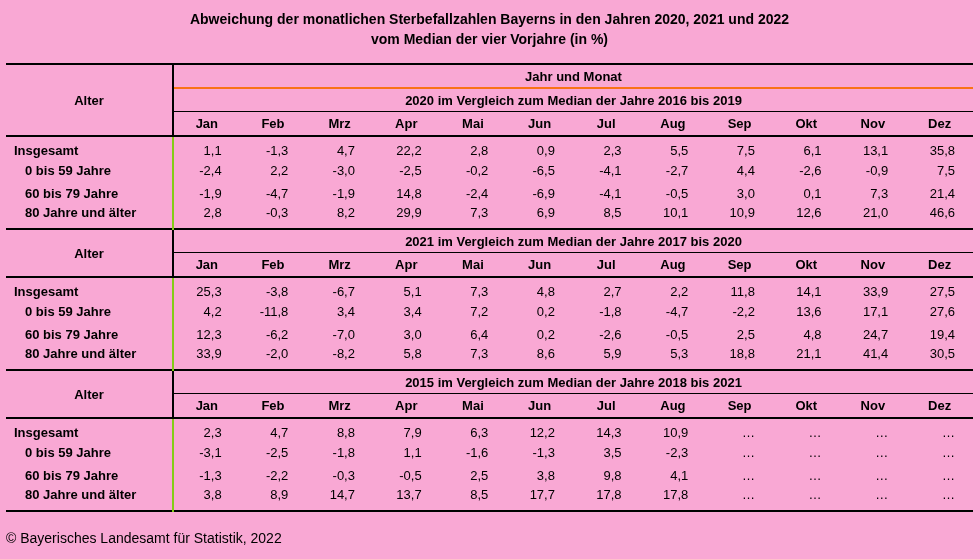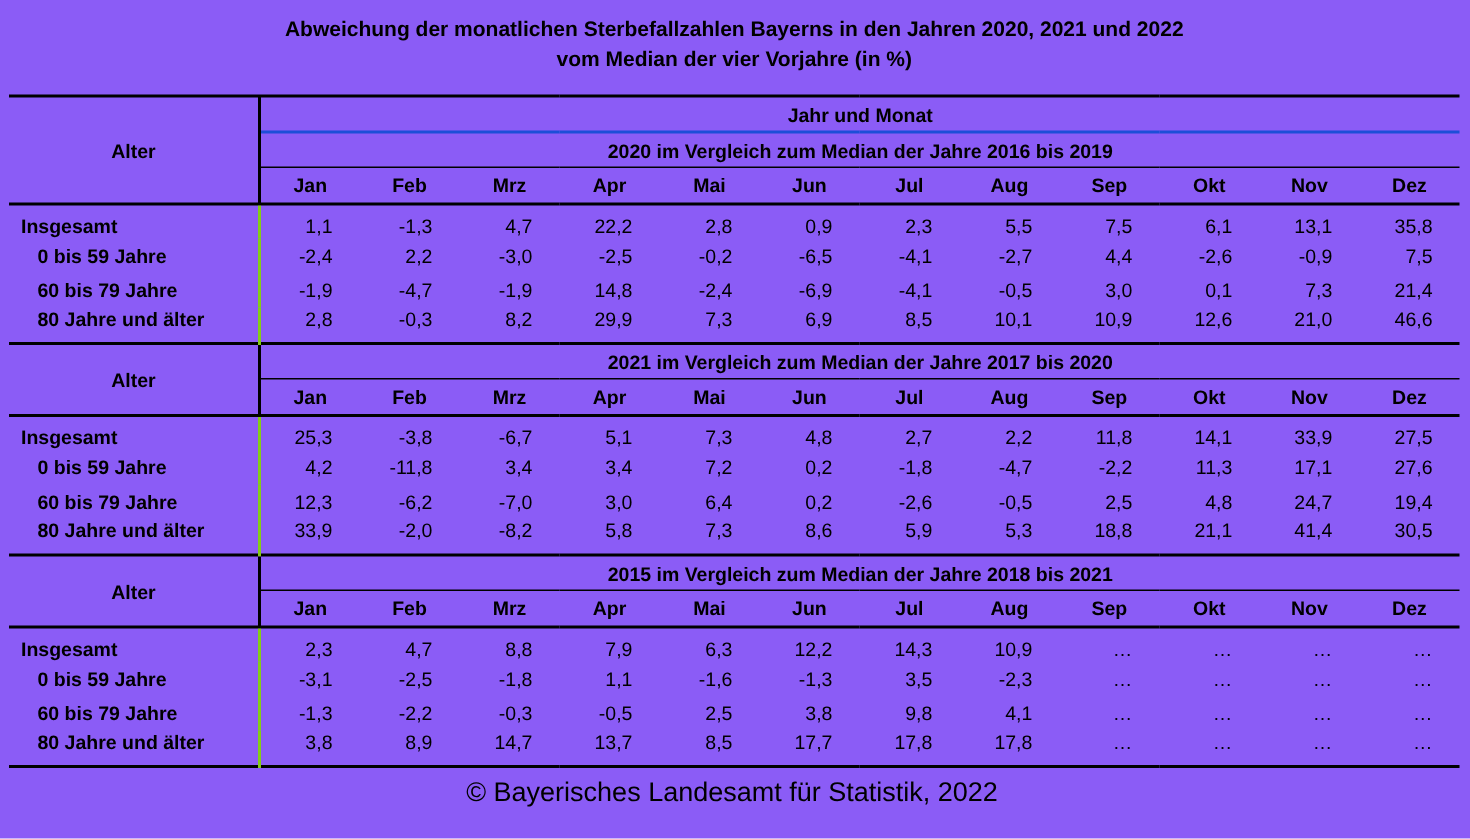--- a/index.html
+++ b/index.html
@@ -1,20 +1,20 @@
 <!DOCTYPE html>
 <html><head>
 <meta charset="utf-8">
 <style>
   html, body { margin: 0; padding: 0; background: #ffffff; }
   .page {
     width: 980px;
     height: 559px;
     box-sizing: border-box;
-    background: #8b5cf6;
+    background: #f9a8d4;
     color: #000000;
     font-family: "Liberation Sans", sans-serif;
     padding: 9px 7px 0 6px;
     overflow: hidden;
   }
   .title {
     text-align: center;
     font-weight: bold;
     font-size: 14px;
     line-height: 20px;
@@ -37,21 +37,21 @@
     font-weight: bold;
     text-align: center;
     vertical-align: middle;
     border-right: 2px solid #000;
     border-bottom: 2px solid #000;
   }
   th.ym {
     font-weight: bold;
     text-align: center;
     height: 22px;
-    border-bottom: 2px solid #1d4ed8;
+    border-bottom: 2px solid #f97316;
     vertical-align: middle;
   }
   th.subtitle {
     font-weight: bold;
     text-align: center;
     height: 22px;
     border-bottom: 1px solid #000;
     vertical-align: middle;
   }
   th.month {
@@ -71,23 +71,24 @@
   td.rowlabel.indent { padding-left: 19px; margin-top: 14px; }
   td.val {
     text-align: right;
     padding-right: 18px;
     white-space: nowrap;
   }
   tbody tr { height: 23px; }
   tbody tr.first-row td { padding-top: 4px; }
   tbody tr.last-row td { padding-bottom: 8px; }
   .footer {
-    text-align: center;
-    font-size: 18px;
+    text-align: left;
+    font-size: 14px;
     padding: 6px 3px 0 0;
+    margin-top: 12px;
   }
 </style>
 </head>
 <body>
 
 <div class="page">
   <div class="title">
     <div>Abweichung der monatlichen Sterbefallzahlen Bayerns in den Jahren 2020, 2021 und 2022</div>
     <div>vom Median der vier Vorjahre (in %)</div>
   </div>
@@ -253,21 +254,21 @@
             <td class="rowlabel indent">0 bis 59 Jahre</td>
             <td class="val">4,2</td>
             <td class="val">-11,8</td>
             <td class="val">3,4</td>
             <td class="val">3,4</td>
             <td class="val">7,2</td>
             <td class="val">0,2</td>
             <td class="val">-1,8</td>
             <td class="val">-4,7</td>
             <td class="val">-2,2</td>
-            <td class="val">11,3</td>
+            <td class="val">13,6</td>
             <td class="val">17,1</td>
             <td class="val">27,6</td>
           </tr>
           <tr>
             <td class="rowlabel indent">60 bis 79 Jahre</td>
             <td class="val">12,3</td>
             <td class="val">-6,2</td>
             <td class="val">-7,0</td>
             <td class="val">3,0</td>
             <td class="val">6,4</td>

